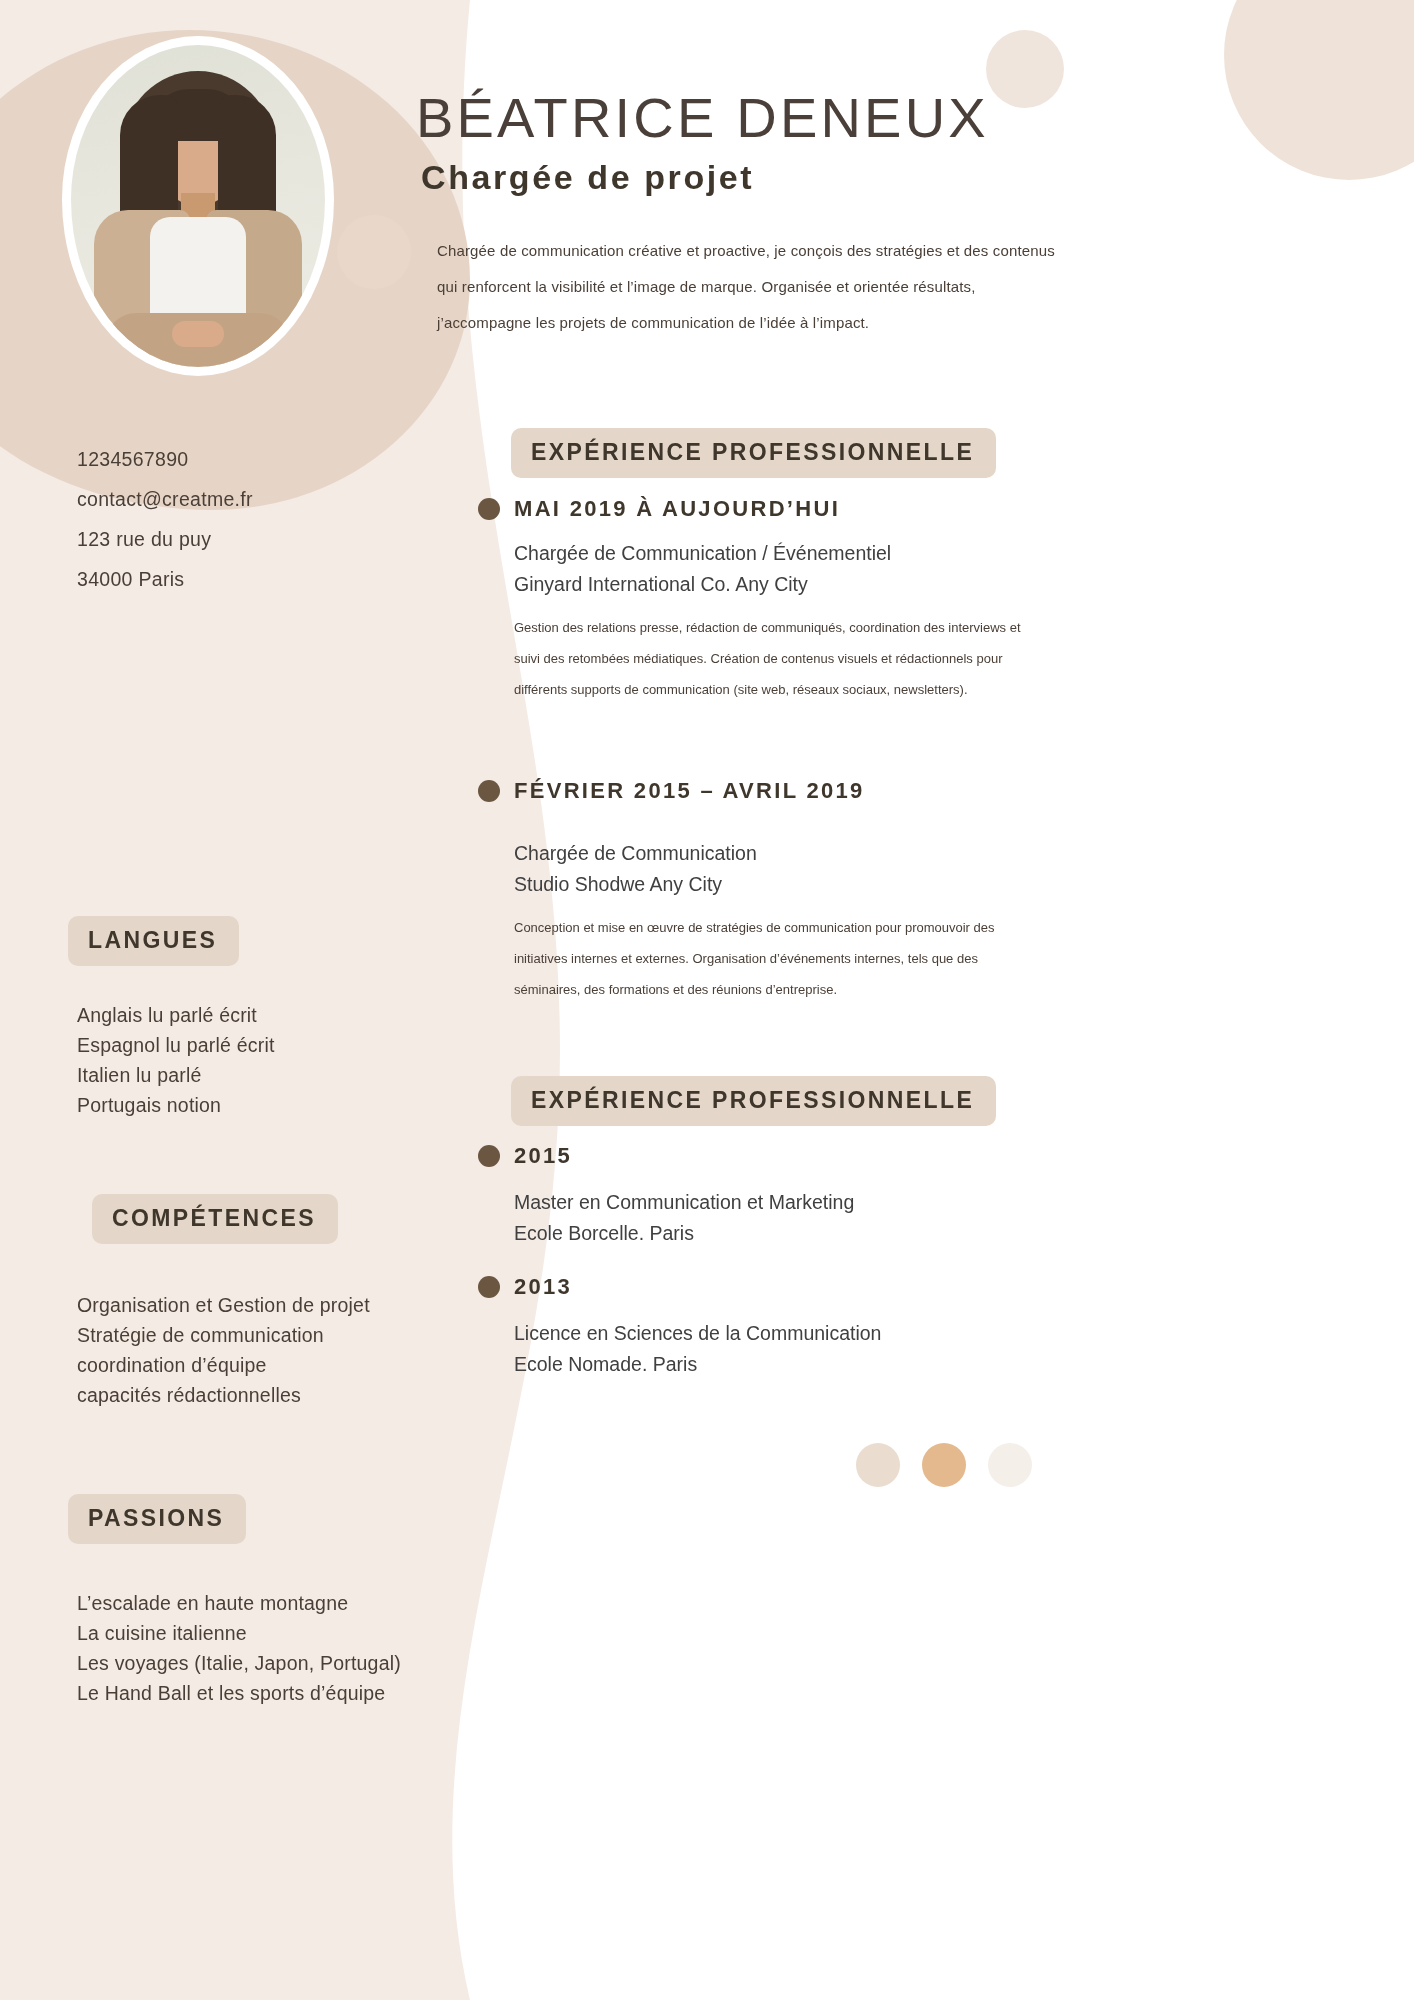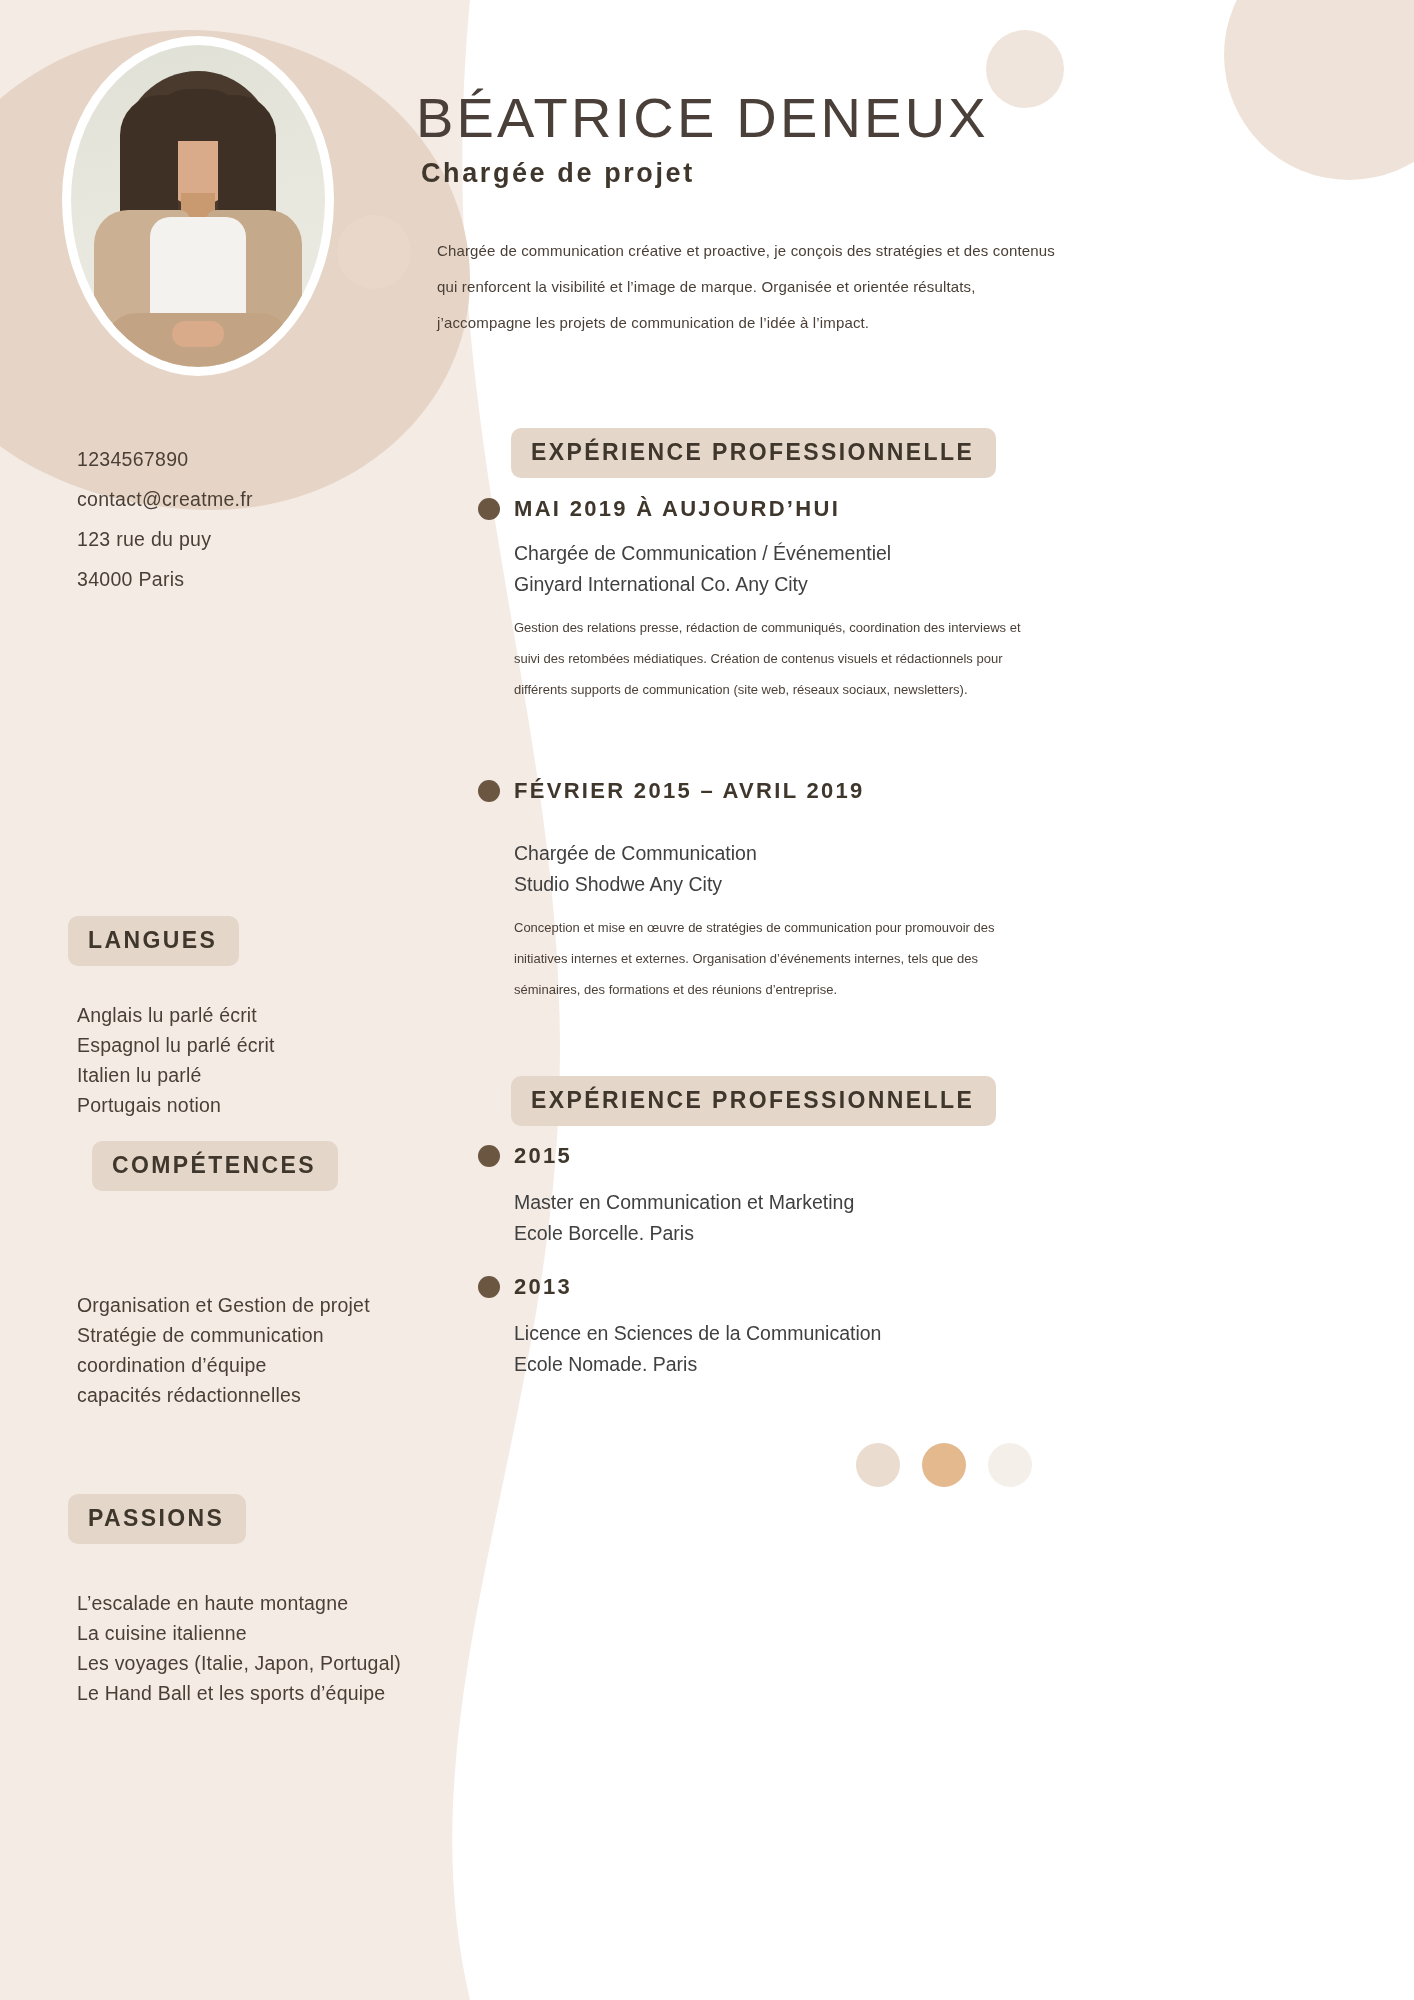--- a/index.html
+++ b/index.html
@@ -193,21 +193,21 @@
     left: 416px; top: 85px;
     font-size: 56px;
     letter-spacing: 3.2px;
     color: #4a4039;
     font-weight: 300;
     white-space: nowrap;
   }
   .role {
     position: absolute;
     left: 421px; top: 158px;
-    font-size: 27px;
+    font-size: 34px;
     font-weight: bold;
     letter-spacing: 2.6px;
     color: #3f362c;
     white-space: nowrap;
   }
   .summary {
     position: absolute;
     left: 437px; top: 233px;
     width: 625px;
     font-size: 15px;
@@ -300,21 +300,21 @@
   <div class="left-badge-wrap" style="top:916px;">
     <span class="section-badge">LANGUES</span>
   </div>
   <div class="left-list" style="top:1000px;">
     <div class="left-list-item">Anglais lu parlé écrit</div>
     <div class="left-list-item">Espagnol lu parlé écrit</div>
     <div class="left-list-item">Italien lu parlé</div>
     <div class="left-list-item">Portugais notion</div>
   </div>
 
-  <div class="left-badge-wrap" style="top:1141px;padding-left:24px;">
+  <div class="left-badge-wrap" style="top:1194px;padding-left:24px;">
     <span class="section-badge">COMPÉTENCES</span>
   </div>
   <div class="left-list" style="top:1290px;">
     <div class="left-list-item">Organisation et  Gestion de projet</div>
     <div class="left-list-item">Stratégie de communication</div>
     <div class="left-list-item">coordination d’équipe</div>
     <div class="left-list-item">capacités rédactionnelles</div>
   </div>
 
   <div class="left-badge-wrap" style="top:1494px;">

